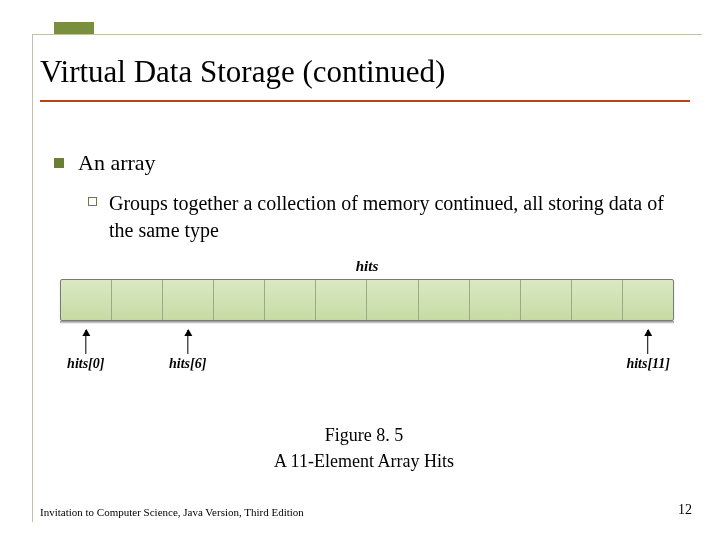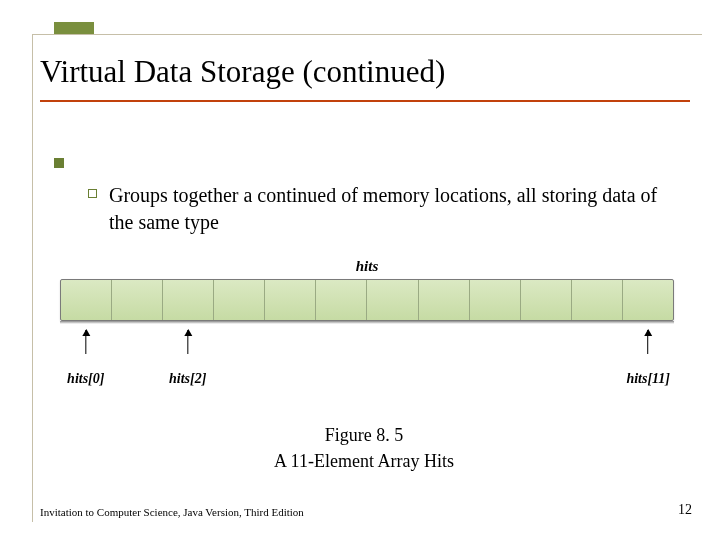--- a/index.html
+++ b/index.html
@@ -127,21 +127,21 @@
   }
   .arrow-col .shaft::before {
     content: "";
     position: absolute;
     top: -1px;
     left: -4px;
     border-left: 4px solid transparent;
     border-right: 4px solid transparent;
     border-bottom: 7px solid #000;
   }
-  .arrow-col .lbl { margin-top: 17px; white-space: nowrap; }
+  .arrow-col .lbl { margin-top: 2px; white-space: nowrap; }
   .a0  { left: 4.2%; }
   .a2  { left: 20.8%; }
   .a11 { left: 95.8%; }
 
   .caption {
     position: absolute;
     top: 422px;
     left: 0; right: 0;
     text-align: center;
     font-size: 18px;
@@ -167,24 +167,25 @@
 <body>
 
 <div class="accent"></div>
 <div class="frame"></div>
 
 <div class="title">Virtual Data Storage (continued)</div>
 
 <div class="body">
   <div class="lvl1">
     <div class="bullet"></div>
+    <div>An array</div>
   </div>
   <div class="lvl2">
     <div class="sq"></div>
-    <div>Groups together a continued of memory locations, all storing data of the same type</div>
+    <div>Groups together a collection of memory continued, all storing data of the same type</div>
   </div>
 </div>
 
 <div class="fig-wrap">
   <div class="fig-label-top">hits</div>
   <div class="array-box">
     <div class="cell"></div>
     <div class="cell"></div>
     <div class="cell"></div>
     <div class="cell"></div>
@@ -198,21 +199,21 @@
     <div class="cell"></div>
   </div>
   <div class="grad-under"></div>
   <div class="arrow-row">
     <div class="arrow-col a0">
       <div class="shaft"></div>
       <div class="lbl">hits[0]</div>
     </div>
     <div class="arrow-col a2">
       <div class="shaft"></div>
-      <div class="lbl">hits[2]</div>
+      <div class="lbl">hits[6]</div>
     </div>
     <div class="arrow-col a11">
       <div class="shaft"></div>
       <div class="lbl">hits[11]</div>
     </div>
   </div>
 </div>
 
 <div class="caption">
   <div>Figure 8. 5</div>

